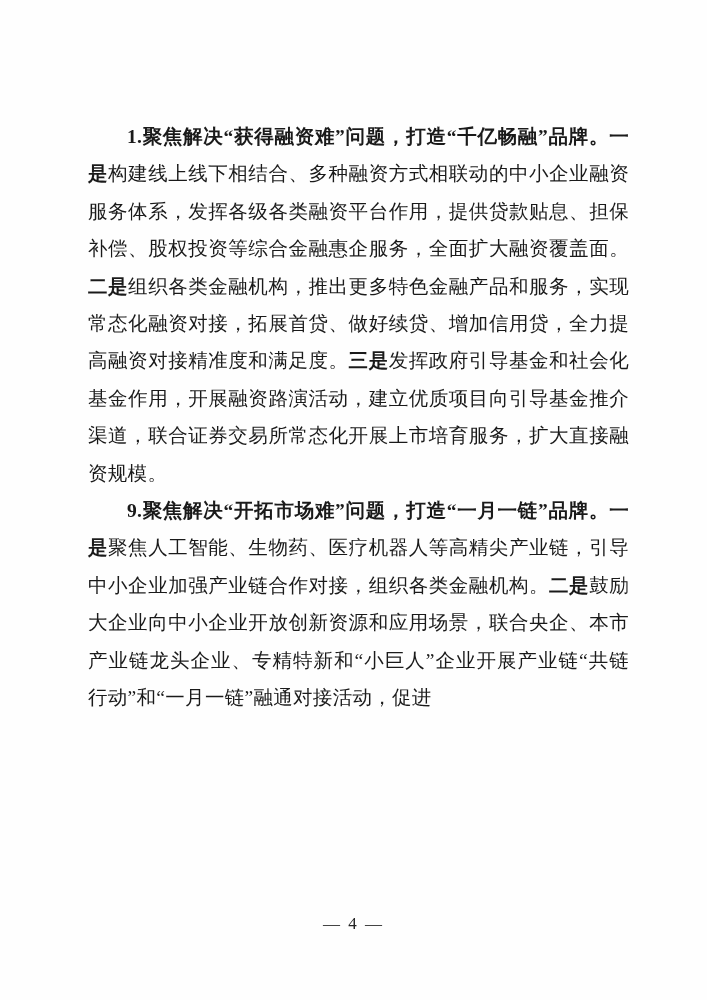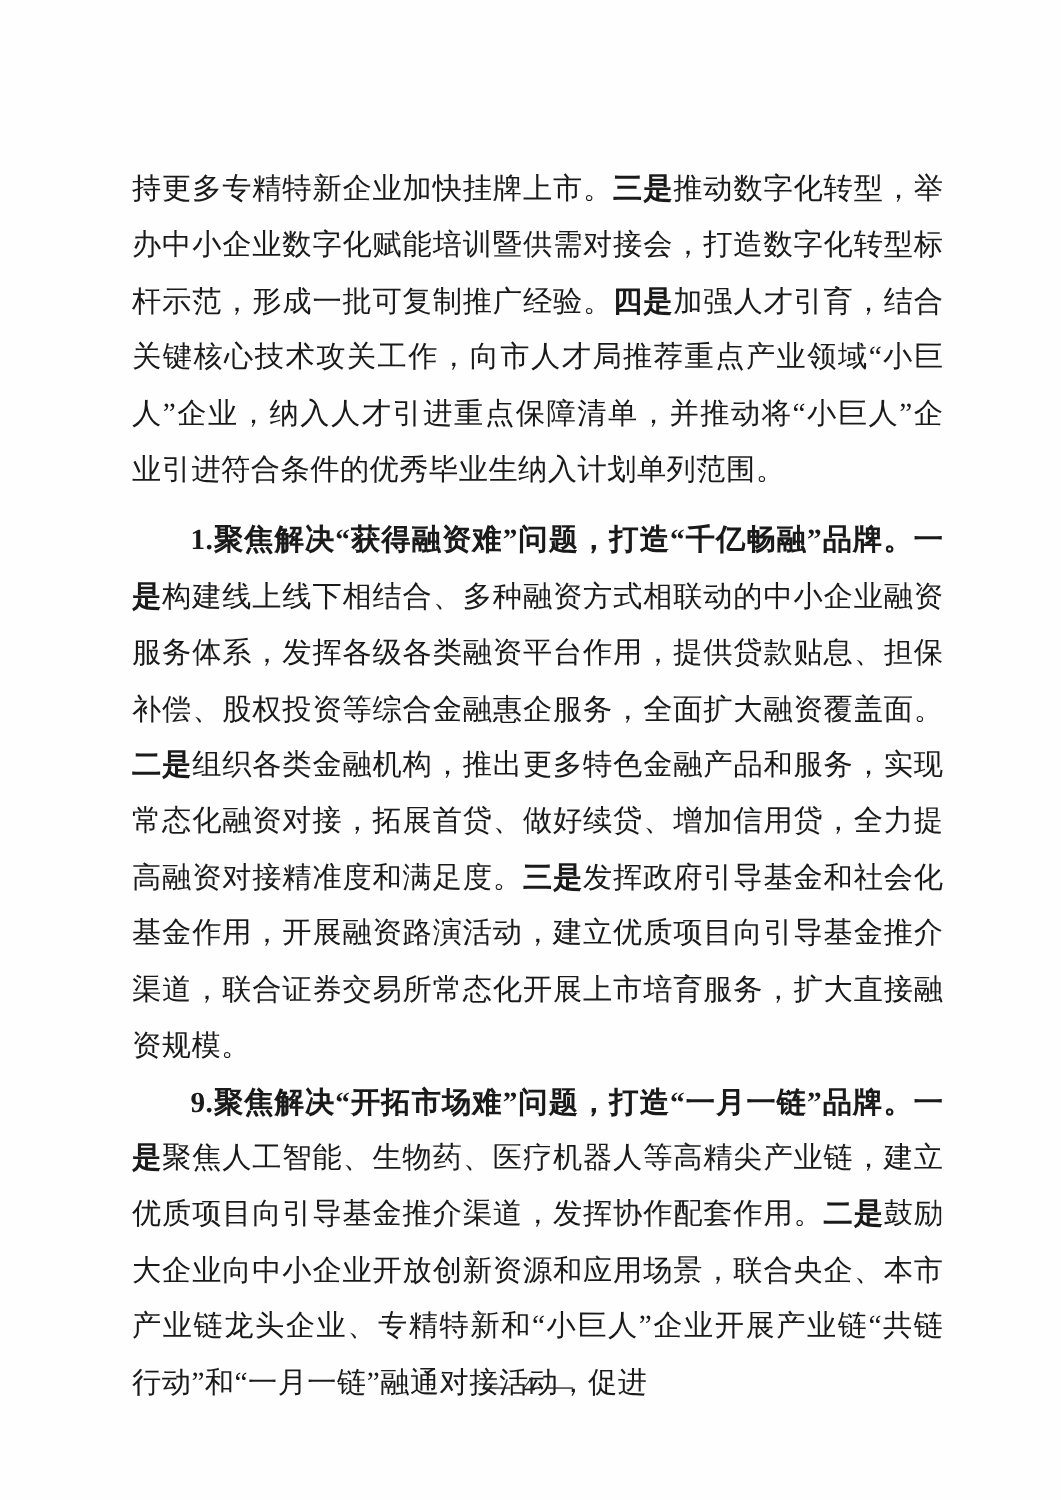--- a/index.html
+++ b/index.html
@@ -56,20 +56,19 @@
     font-size: 17px;
     letter-spacing: 2px;
     color: #222;
   }
 </style>
 </head>
 <body>
 
 <div class="page">
   <div class="body-text" id="doc-body">
-      <p class="para-cont"><span>持更多专精特新企业加快挂牌上市。</span><span class="bold">三是</span><span>推动数字化转型，举办中小企业数字化赋能培训暨供需对接会，打造数字化转型标杆示范，形成一批可复制推广经验。</span><span class="bold">四是</span><span>加强人才引育，结合关键核心技术攻关工作，向市人才局推荐重点产业领域“小巨人”企业，纳入人才引进重点保障清单，并推动将“小巨人”企业引进符合条件的优秀毕业生纳入计划单列范围。</span></p>
       <div class="spacer-sm"></div>
       <p class="para-indent"><span class="bold">1.聚焦解决“获得融资难”问题，打造“千亿畅融”品牌。</span><span class="bold">一是</span><span>构建线上线下相结合、多种融资方式相联动的中小企业融资服务体系，发挥各级各类融资平台作用，提供贷款贴息、担保补偿、股权投资等综合金融惠企服务，全面扩大融资覆盖面。</span><span class="bold">二是</span><span>组织各类金融机构，推出更多特色金融产品和服务，实现常态化融资对接，拓展首贷、做好续贷、增加信用贷，全力提高融资对接精准度和满足度。</span><span class="bold">三是</span><span>发挥政府引导基金和社会化基金作用，开展融资路演活动，建立优质项目向引导基金推介渠道，联合证券交易所常态化开展上市培育服务，扩大直接融资规模。</span></p>
-      <p class="para-indent"><span class="bold">9.聚焦解决“开拓市场难”问题，打造“一月一链”品牌。</span><span class="bold">一是</span><span>聚焦人工智能、生物药、医疗机器人等高精尖产业链，建立优质项目向引导基金推介渠道，发挥协作配套作用。</span><span class="bold">二是</span><span>鼓励大企业向中小企业开放创新资源和应用场景，联合央企、本市产业链龙头企业、专精特新和“小巨人”企业开展产业链“共链行动”和“一月一链”融通对接活动，促进</span></p>
+      <p class="para-indent"><span class="bold">9.聚焦解决“开拓市场难”问题，打造“一月一链”品牌。</span><span class="bold">一是</span><span>聚焦人工智能、生物药、医疗机器人等高精尖产业链，引导中小企业加强产业链合作对接，组织各类金融机构。</span><span class="bold">二是</span><span>鼓励大企业向中小企业开放创新资源和应用场景，联合央企、本市产业链龙头企业、专精特新和“小巨人”企业开展产业链“共链行动”和“一月一链”融通对接活动，促进</span></p>
     </div>
 </div>
 
 <div class="footer">— 4 —</div>
 
 </body></html>

